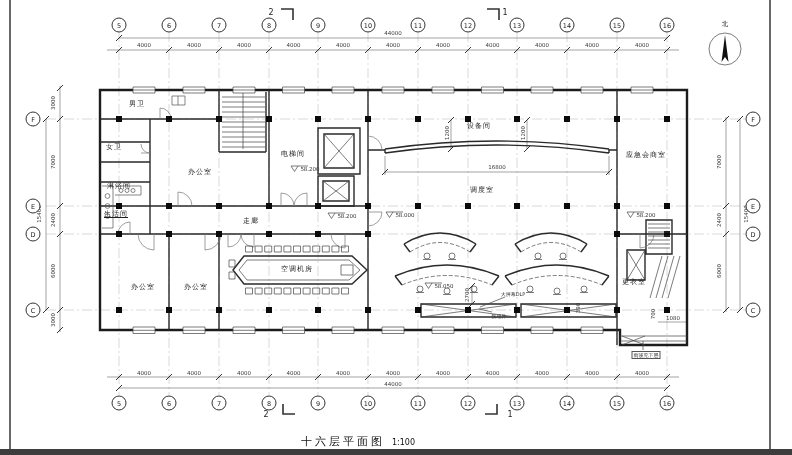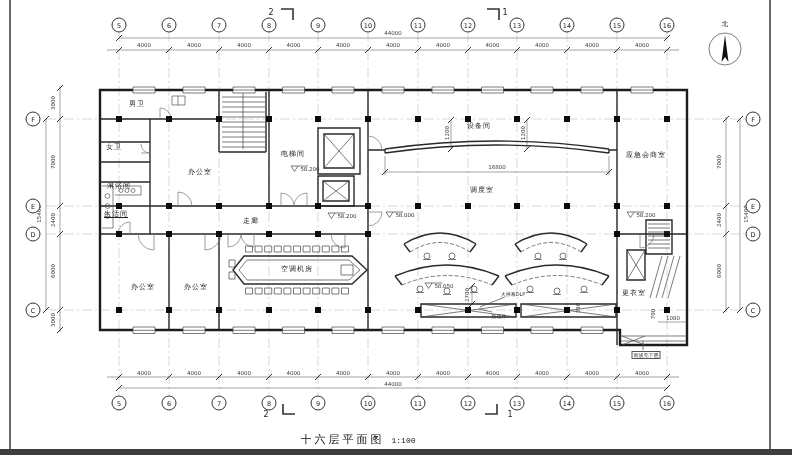--- a/index.html
+++ b/index.html
@@ -25,21 +25,21 @@
   .sec{font-size:8px;color:#222;}
   .room{font-size:7px;letter-spacing:1px;color:#1f1f1f;}
   .lvl{font-size:5.5px;color:#333;}
   .note{font-size:5px;color:#333;}
   .boxed{border:.5px solid #555;padding:0 1px;background:#fff;}
   .north{font-size:6.5px;color:#111;}
   .bubble{position:absolute;width:13px;height:13px;border:.8px solid #333;border-radius:50%;
           background:#fff;transform:translate(-50%,-50%);display:flex;align-items:center;
           justify-content:center;font-size:6.5px;color:#222;}
   #titleblock{position:absolute;left:358px;top:430px;transform:translateX(-50%);
-          border-bottom:4px double #222;padding:0 6px 1px;white-space:nowrap;font-family:Liberation Mono, monospace;}
+          border-bottom:4px double #222;padding:0 6px 1px;white-space:nowrap;}
   #titleblock .t{font-size:11px;letter-spacing:3px;color:#111;}
   #titleblock .s{font-size:8px;margin-left:7px;color:#111;}
   #botbar{position:absolute;left:0;top:449px;width:792px;height:6px;background:#3d3d3d;}
 </style>
 </head>
 <body>
 
 <div id="stage">
 
 <svg id="plan" width="792" height="455" viewBox="0 0 792 455">
@@ -211,21 +211,21 @@
       <span class="lbl room" style="left: 116px; top: 214px; text-decoration: underline;">生活间</span>
       <span class="lbl room" style="left: 200px; top: 172px;">办公室</span>
       <span class="lbl room" style="left: 143px; top: 287px;">办公室</span>
       <span class="lbl room" style="left: 196px; top: 287px;">办公室</span>
       <span class="lbl room" style="left: 293px; top: 154px;">电梯间</span>
       <span class="lbl room" style="left: 251px; top: 221px;">走廊</span>
       <span class="lbl room" style="left: 479px; top: 126px;">设备间</span>
       <span class="lbl room" style="left: 482px; top: 190px;">调度室</span>
       <span class="lbl room" style="left: 646px; top: 155px;">应急会商室</span>
       <span class="lbl room" style="left: 297px; top: 269px;">空调机房</span>
-      <span class="lbl room" style="left: 634px; top: 293px;">更衣室</span>
+      <span class="lbl room" style="left: 634px; top: 282px;">更衣室</span>
       <span class="lbl lvl" style="left: 310px; top: 169px;">58.200</span>
       <span class="lbl lvl" style="left: 347px; top: 216px;">58.200</span>
       <span class="lbl lvl" style="left: 405px; top: 215px;">58.000</span>
       <span class="lbl lvl" style="left: 444px; top: 286px;">58.050</span>
       <span class="lbl lvl" style="left: 646px; top: 215px;">58.200</span>
       <span class="lbl dim" style="left: 497px; top: 167px;">16800</span>
       <span class="lbl dim rot" style="left: 447px; top: 133px;">1200</span>
       <span class="lbl dim rot" style="left: 523px; top: 133px;">1200</span>
       <span class="lbl dim rot" style="left: 467px; top: 295px;">2700</span>
       <span class="lbl dim rot" style="left: 653px; top: 314px;">700</span>

